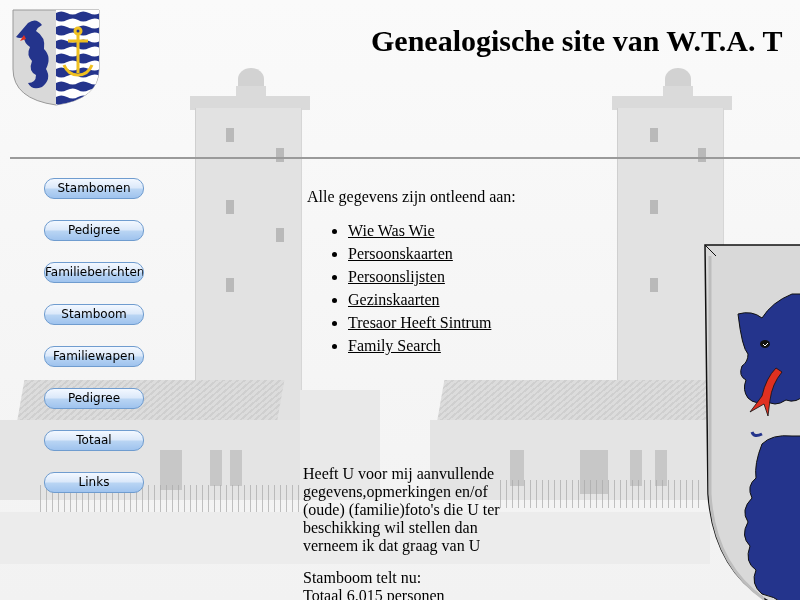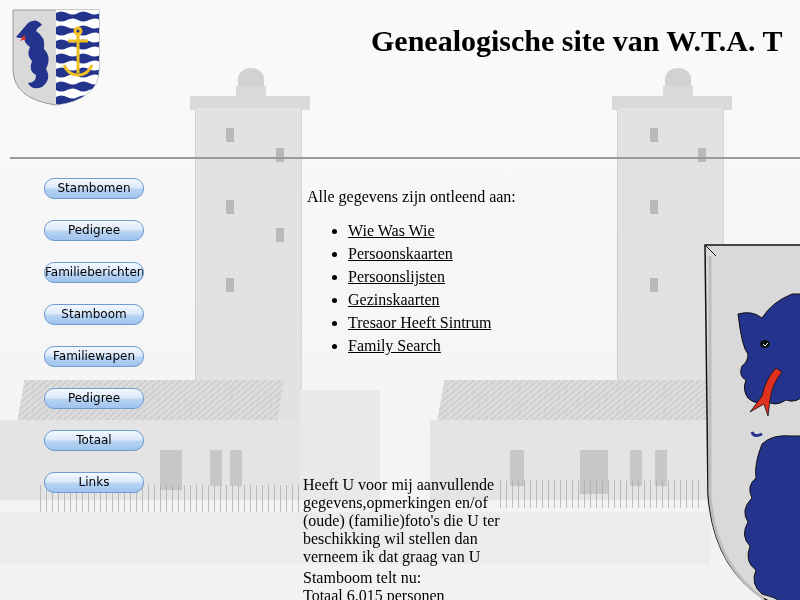--- a/index.html
+++ b/index.html
@@ -36,21 +36,21 @@
     border:1px solid #6f9ccf; border-radius:10px;
     background: linear-gradient(#f3f8ff 0%, #dce9fa 45%, #b8d4f3 55%, #9fc3ee 100%);
     font-family:"DejaVu Sans", sans-serif; font-size:12px; color:#000;
     text-align:center; line-height:19px; cursor:pointer; box-sizing:content-box;
     text-decoration:none; white-space:nowrap; overflow:hidden;
   }
   .content { position:absolute; left:303px; top:184px; width:240px; font-size:16px; line-height:18px; }
   .content p { margin:4px; }
   .content ul { margin:16px 0 0 0; padding-left:40px; }
   .content li { margin:5px;text-decoration:underline; }
-  .contact-text { position:absolute; left:303px; top:476px; width:220px; font-size:16px; line-height:18px; }
+  .contact-text { position:absolute; left:303px; top:465px; width:220px; font-size:16px; line-height:18px; }
   .stats { position:absolute; left:303px; top:569px; width:240px; font-size:16px; line-height:18px; }
   .crest-large { position:absolute; left:704px; top:244px; width:100px; height:360px; }
 </style>
 </head>
 <body>
 
 <div class="bg">
   <div class="sky"></div>
 
   <div class="tower-top" style="left:190px;top:96px;width:120px;height:14px;"></div>

